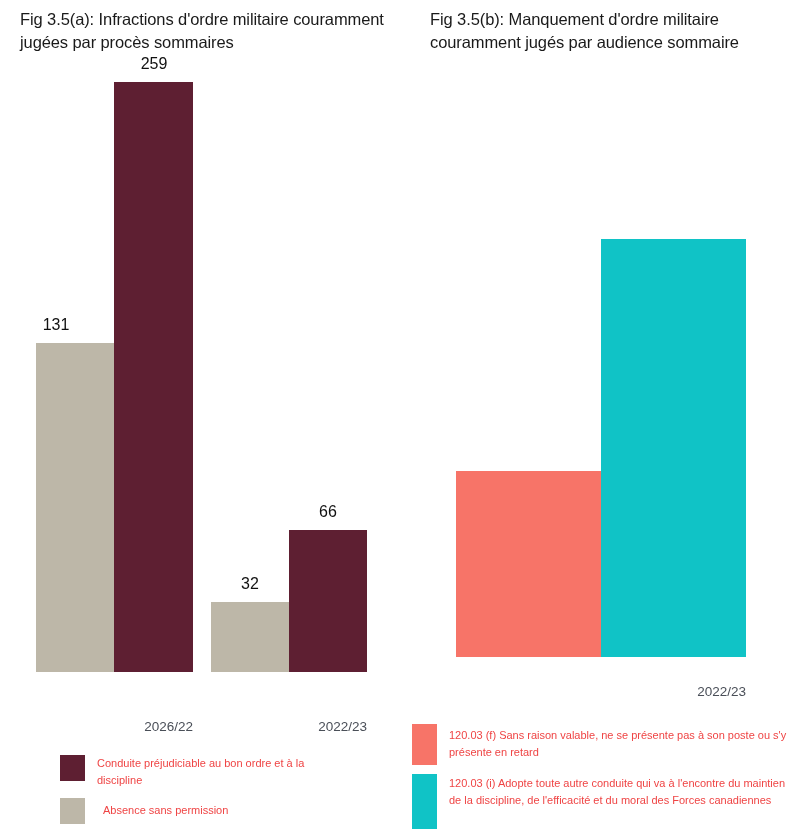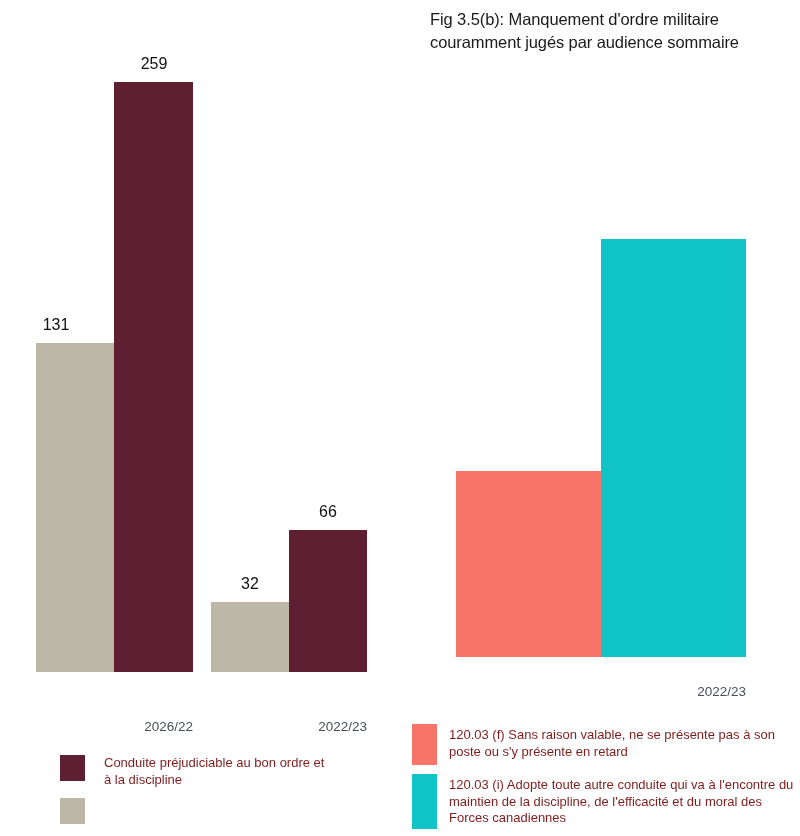--- a/index.html
+++ b/index.html
@@ -45,62 +45,64 @@
     color: #4a4f58;
     text-align: right;
     font-family: "Liberation Sans", sans-serif;
     white-space: nowrap;
   }
 
   .legend { position: absolute; }
   .legend-row { position: absolute; display: flex; align-items: flex-start; }
   .swatch { flex: none; }
   .legend-text {
-    font-size: 13px;
+    font-size: 11px;
     line-height: 16.5px;
-    color: #7f1d1d;
+    color: #ef4444;
     font-family: "Liberation Sans", sans-serif;
   }
 
   #legend-a { left: 60px; top: 755px; width: 330px; }
   #legend-b { left: 412px; top: 724px; width: 380px; }
 </style>
 </head>
 <body>
 
 <div class="page">
 
   <div class="panel" id="panel-a">
 
+    <div class="chart-title" id="title-a">Fig 3.5(a): Infractions d'ordre militaire couramment jugées par procès sommaires</div>
 
     <div class="plot">
 
       <div class="bar-label" style="left:16px; top:316px; width:80px;">131</div>
       <div class="bar" style="left:36px; top:343px; width:78px; height:329px; background:#BDB7A8;"></div>
 
       <div class="bar-label" style="left:114px; top:55px; width:80px;">259</div>
       <div class="bar" style="left:114px; top:82px; width:79px; height:590px; background:#5E1F32;"></div>
 
       <div class="bar-label" style="left:211px; top:575px; width:78px;">32</div>
       <div class="bar" style="left:211px; top:602px; width:78px; height:70px; background:#BDB7A8;"></div>
 
       <div class="bar-label" style="left:289px; top:503px; width:78px;">66</div>
       <div class="bar" style="left:289px; top:530px; width:78px; height:142px; background:#5E1F32;"></div>
 
       <div class="cat-label" style="left:36px; top:719px; width:157px;">2026/22</div>
       <div class="cat-label" style="left:211px; top:719px; width:156px;">2022/23</div>
     </div>
 
     <div class="legend" id="legend-a">
-      <div class="legend-row" style="left:0px; top:0px; width:330px;gap:7px;">
+      <div class="legend-row" style="left:0px; top:0px; width:330px;">
         <div class="swatch" style="width:25px; height:26px; background:#5E1F32; margin-right:12px;"></div>
         <div class="legend-text" style="width:230px;">Conduite préjudiciable au bon ordre et à la discipline</div>
       </div>
       <div class="legend-row" style="left:0px; top:43px; width:330px;">
         <div class="swatch" style="width:25px; height:26px; background:#BDB7A8; margin-right:12px;"></div>
+        <div class="legend-text" style="width:230px; padding-top:4px; padding-left:6px;">Absence sans permission</div>
       </div>
     </div>
   </div>
 
   <div class="panel" id="panel-b">
 
     <div class="chart-title" id="title-b">Fig 3.5(b): Manquement d'ordre militaire couramment jugés par audience sommaire</div>
 
     <div class="plot">
 
@@ -109,20 +111,20 @@
       <div class="bar" style="left:191px; top:239px; width:145px; height:418px; background:#10C3C6;"></div>
 
       <div class="cat-label" style="left:46px; top:684px; width:290px;">2022/23</div>
     </div>
 
     <div class="legend" id="legend-b" style="left:2px; top:724px; width:388px;">
       <div class="legend-row" style="left:0px; top:0px; width:388px;">
         <div class="swatch" style="width:25px; height:41px; background:#F77468; margin-right:12px;"></div>
         <div class="legend-text" style="width:348px; padding-top:3px;">120.03 (f) Sans raison valable, ne se présente pas à son poste ou s'y présente en retard</div>
       </div>
-      <div class="legend-row" style="left:0px; top:50px; width:388px;align-items:center;">
+      <div class="legend-row" style="left:0px; top:50px; width:388px;">
         <div class="swatch" style="width:25px; height:55px; background:#10C3C6; margin-right:12px;"></div>
         <div class="legend-text" style="width:348px; padding-top:1px;">120.03 (i) Adopte toute autre conduite qui va à l'encontre du maintien de la discipline, de l'efficacité et du moral des Forces canadiennes</div>
       </div>
     </div>
   </div>
 
 </div>
 
 </body></html>

